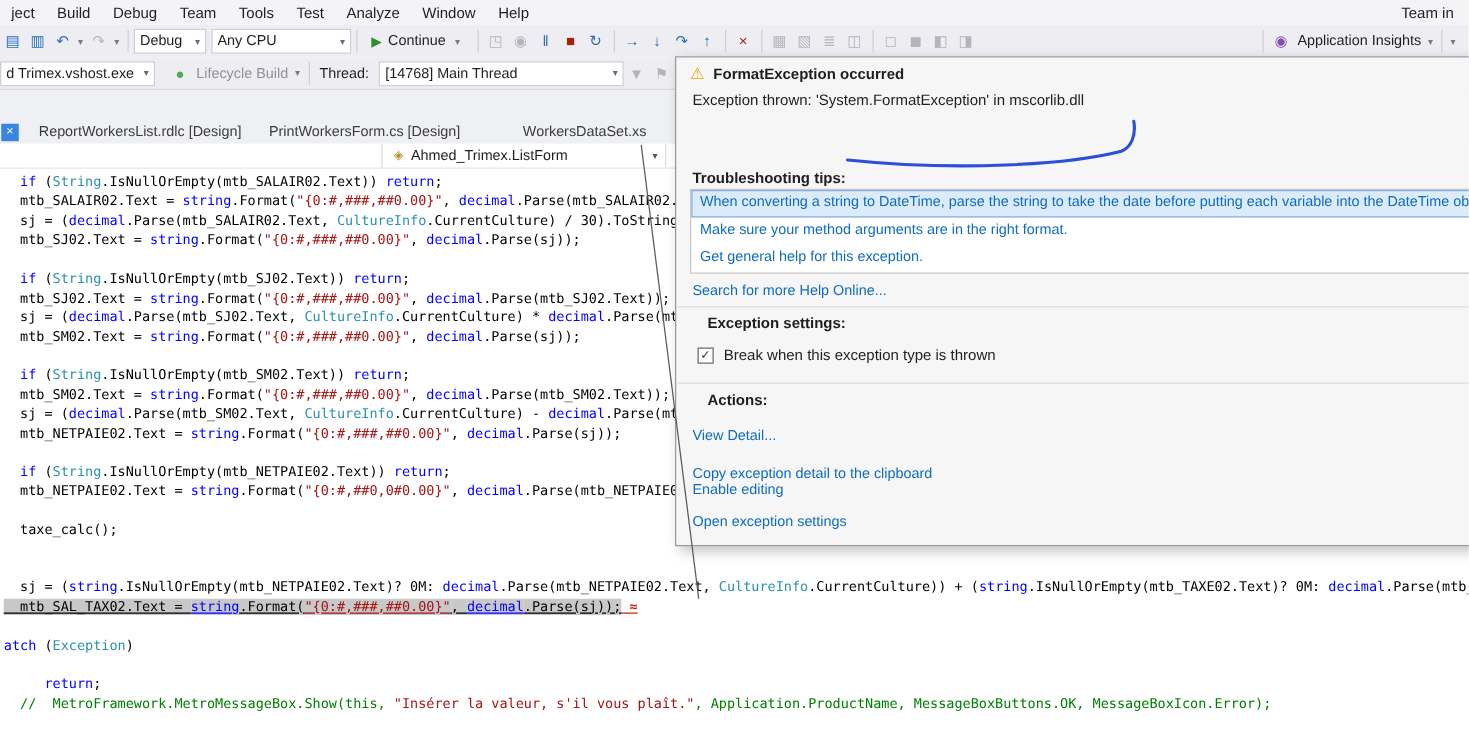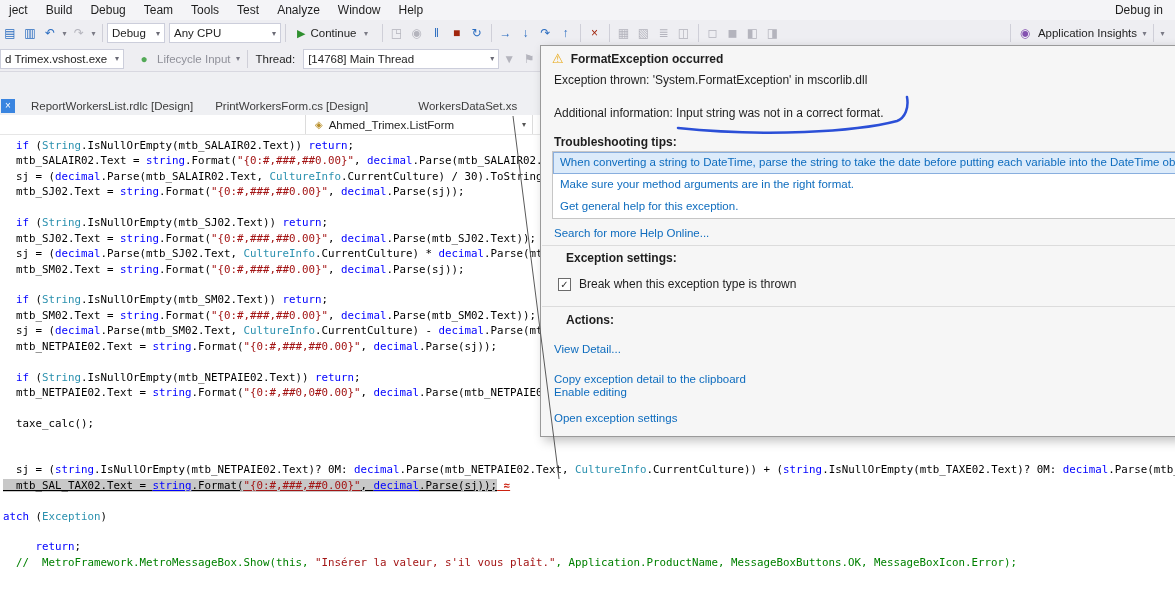--- a/index.html
+++ b/index.html
@@ -96,21 +96,21 @@
 <div class="menubar">
   <span class="menu-item">ject</span>
   <span class="menu-item">Build</span>
   <span class="menu-item">Debug</span>
   <span class="menu-item">Team</span>
   <span class="menu-item">Tools</span>
   <span class="menu-item">Test</span>
   <span class="menu-item">Analyze</span>
   <span class="menu-item">Window</span>
   <span class="menu-item">Help</span>
-  <span class="signin">Debug in</span>
+  <span class="signin">Team in</span>
 </div>
 
 <div class="toolbar tb1">
   <span class="tbi blue">▤</span>
   <span class="tbi blue">▥</span>
   <span class="tbi blue">↶</span>
   <span class="mini-caret">▾</span>
   <span class="tbi gray">↷</span>
   <span class="mini-caret">▾</span>
   <div class="tb-sep"></div>
@@ -158,21 +158,21 @@
   <div class="tb-sep"></div>
   <span class="mini-caret" style="margin-right:8px">▾</span>
 </div>
 
 <div class="toolbar tb2">
   <div class="combo" style="width:124px">
     <span class="lbl">d Trimex.vshost.exe</span>
     <span class="car">▾</span>
   </div>
   <span class="tbi green" style="margin-left:10px">●</span>
-  <span class="lifecycle-lbl">Lifecycle Input</span>
+  <span class="lifecycle-lbl">Lifecycle Build</span>
   <span class="mini-caret">▾</span>
   <div class="tb-sep"></div>
   <span class="thread-lbl">Thread:</span>
   <div class="combo" style="width:196px;margin-left:6px">
     <span class="lbl">[14768] Main Thread</span>
     <span class="car">▾</span>
   </div>
   <span class="tbi gray">▼</span>
   <span class="tbi gray">⚑</span>
 </div>
@@ -198,21 +198,20 @@
 <div class="editor">
   <div class="code"><div class="code-line"><span class="tok-p">  </span><span class="tok-k">if</span><span class="tok-p"> (</span><span class="tok-t">String</span><span class="tok-p">.IsNullOrEmpty(mtb_SALAIR02.Text)) </span><span class="tok-k">return</span><span class="tok-p">;</span></div><div class="code-line"><span class="tok-p">  mtb_SALAIR02.Text = </span><span class="tok-k">string</span><span class="tok-p">.Format(</span><span class="tok-s">"{0:#,###,##0.00}"</span><span class="tok-p">, </span><span class="tok-k">decimal</span><span class="tok-p">.Parse(mtb_SALAIR02.Text));</span></div><div class="code-line"><span class="tok-p">  sj = (</span><span class="tok-k">decimal</span><span class="tok-p">.Parse(mtb_SALAIR02.Text, </span><span class="tok-t">CultureInfo</span><span class="tok-p">.CurrentCulture) / 30).ToString();</span></div><div class="code-line"><span class="tok-p">  mtb_SJ02.Text = </span><span class="tok-k">string</span><span class="tok-p">.Format(</span><span class="tok-s">"{0:#,###,##0.00}"</span><span class="tok-p">, </span><span class="tok-k">decimal</span><span class="tok-p">.Parse(sj));</span></div><div class="code-line">&nbsp;</div><div class="code-line"><span class="tok-p">  </span><span class="tok-k">if</span><span class="tok-p"> (</span><span class="tok-t">String</span><span class="tok-p">.IsNullOrEmpty(mtb_SJ02.Text)) </span><span class="tok-k">return</span><span class="tok-p">;</span></div><div class="code-line"><span class="tok-p">  mtb_SJ02.Text = </span><span class="tok-k">string</span><span class="tok-p">.Format(</span><span class="tok-s">"{0:#,###,##0.00}"</span><span class="tok-p">, </span><span class="tok-k">decimal</span><span class="tok-p">.Parse(mtb_SJ02.Text));</span></div><div class="code-line"><span class="tok-p">  sj = (</span><span class="tok-k">decimal</span><span class="tok-p">.Parse(mtb_SJ02.Text, </span><span class="tok-t">CultureInfo</span><span class="tok-p">.CurrentCulture) * </span><span class="tok-k">decimal</span><span class="tok-p">.Parse(mtb_NJT02.Text, </span><span class="tok-t">CultureInfo</span><span class="tok-p">.CurrentCulture));</span></div><div class="code-line"><span class="tok-p">  mtb_SM02.Text = </span><span class="tok-k">string</span><span class="tok-p">.Format(</span><span class="tok-s">"{0:#,###,##0.00}"</span><span class="tok-p">, </span><span class="tok-k">decimal</span><span class="tok-p">.Parse(sj));</span></div><div class="code-line">&nbsp;</div><div class="code-line"><span class="tok-p">  </span><span class="tok-k">if</span><span class="tok-p"> (</span><span class="tok-t">String</span><span class="tok-p">.IsNullOrEmpty(mtb_SM02.Text)) </span><span class="tok-k">return</span><span class="tok-p">;</span></div><div class="code-line"><span class="tok-p">  mtb_SM02.Text = </span><span class="tok-k">string</span><span class="tok-p">.Format(</span><span class="tok-s">"{0:#,###,##0.00}"</span><span class="tok-p">, </span><span class="tok-k">decimal</span><span class="tok-p">.Parse(mtb_SM02.Text));</span></div><div class="code-line"><span class="tok-p">  sj = (</span><span class="tok-k">decimal</span><span class="tok-p">.Parse(mtb_SM02.Text, </span><span class="tok-t">CultureInfo</span><span class="tok-p">.CurrentCulture) - </span><span class="tok-k">decimal</span><span class="tok-p">.Parse(mtb_RET02.Text, </span><span class="tok-t">CultureInfo</span><span class="tok-p">.CurrentCulture));</span></div><div class="code-line"><span class="tok-p">  mtb_NETPAIE02.Text = </span><span class="tok-k">string</span><span class="tok-p">.Format(</span><span class="tok-s">"{0:#,###,##0.00}"</span><span class="tok-p">, </span><span class="tok-k">decimal</span><span class="tok-p">.Parse(sj));</span></div><div class="code-line">&nbsp;</div><div class="code-line"><span class="tok-p">  </span><span class="tok-k">if</span><span class="tok-p"> (</span><span class="tok-t">String</span><span class="tok-p">.IsNullOrEmpty(mtb_NETPAIE02.Text)) </span><span class="tok-k">return</span><span class="tok-p">;</span></div><div class="code-line"><span class="tok-p">  mtb_NETPAIE02.Text = </span><span class="tok-k">string</span><span class="tok-p">.Format(</span><span class="tok-s">"{0:#,##0,0#0.00}"</span><span class="tok-p">, </span><span class="tok-k">decimal</span><span class="tok-p">.Parse(mtb_NETPAIE02.Text));</span></div><div class="code-line">&nbsp;</div><div class="code-line"><span class="tok-p">  taxe_calc();</span></div><div class="code-line">&nbsp;</div><div class="code-line">&nbsp;</div><div class="code-line"><span class="tok-p">  sj = (</span><span class="tok-k">string</span><span class="tok-p">.IsNullOrEmpty(mtb_NETPAIE02.Text)? 0M: </span><span class="tok-k">decimal</span><span class="tok-p">.Parse(mtb_NETPAIE02.Text, </span><span class="tok-t">CultureInfo</span><span class="tok-p">.CurrentCulture)) + (</span><span class="tok-k">string</span><span class="tok-p">.IsNullOrEmpty(mtb_TAXE02.Text)? 0M: </span><span class="tok-k">decimal</span><span class="tok-p">.Parse(mtb_TAXE02.Text, </span></div><div class="code-line hl"><span class="tok-p">  mtb_SAL_TAX02.Text = </span><span class="tok-k">string</span><span class="tok-p">.Format(</span><span class="tok-s">"{0:#,###,##0.00}"</span><span class="tok-p">, </span><span class="tok-k">decimal</span><span class="tok-p">.Parse(sj));</span><span class="tok-e"> ≈</span></div><div class="code-line">&nbsp;</div><div class="code-line"><span class="tok-k">atch</span><span class="tok-p"> (</span><span class="tok-t">Exception</span><span class="tok-p">)</span></div><div class="code-line">&nbsp;</div><div class="code-line"><span class="tok-p">     </span><span class="tok-k">return</span><span class="tok-p">;</span></div><div class="code-line"><span class="tok-c">  //  MetroFramework.MetroMessageBox.Show(this, </span><span class="tok-s">"Insérer la valeur, s'il vous plaît."</span><span class="tok-c">, Application.ProductName, MessageBoxButtons.OK, MessageBoxIcon.Error);</span></div></div>
 </div>
 
 <div class="popup">
   <div class="px-header">
     <span class="warn-icon">⚠</span>
     <span class="px-title">FormatException occurred</span>
   </div>
   <div class="px-thrown">Exception thrown: 'System.FormatException' in mscorlib.dll</div>
-  <div class="px-additional">Additional information: Input string was not in a correct format.</div>
   <div class="px-tips-h">Troubleshooting tips:</div>
   <div class="tips-box">
     <div class="tip sel">When converting a string to DateTime, parse the string to take the date before putting each variable into the DateTime object.</div>
     <div class="tip">Make sure your method arguments are in the right format.</div>
     <div class="tip">Get general help for this exception.</div>
   </div>
   <div class="px-link px-search">Search for more Help Online...</div>
   <div class="px-sep s1"></div>
   <div class="px-h settings">Exception settings:</div>
   <div class="px-check-row">

